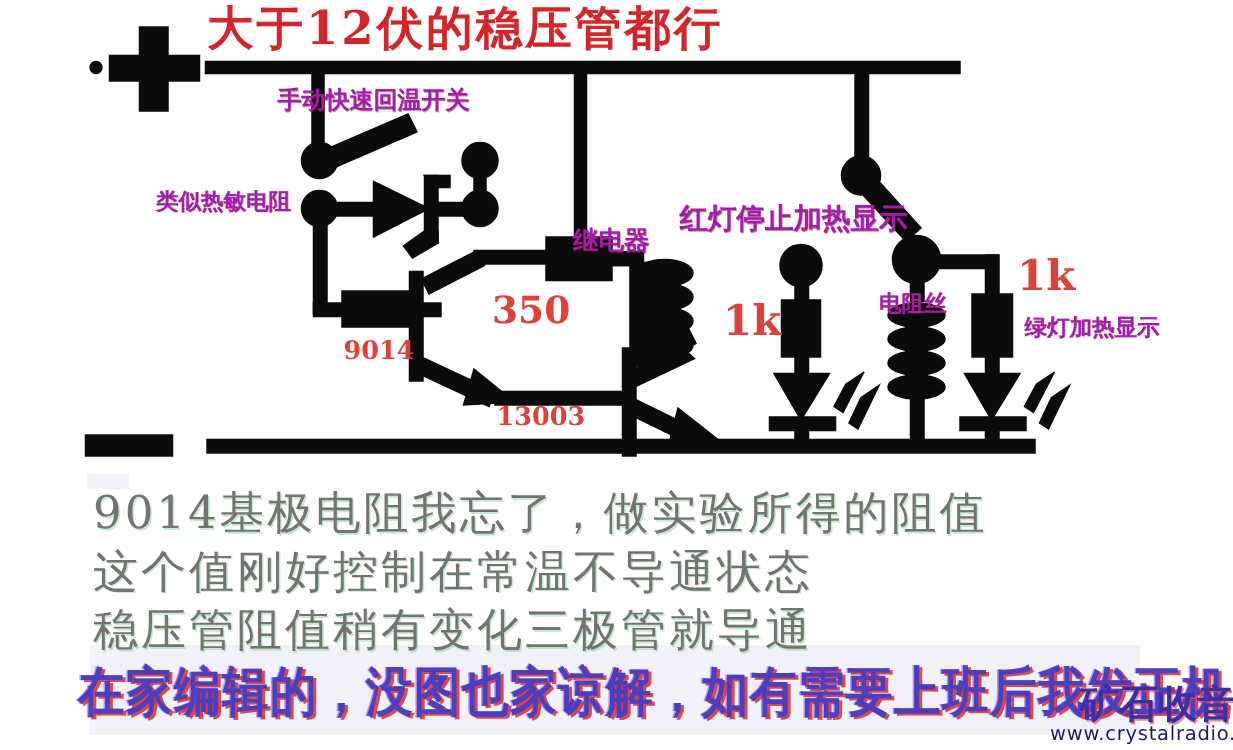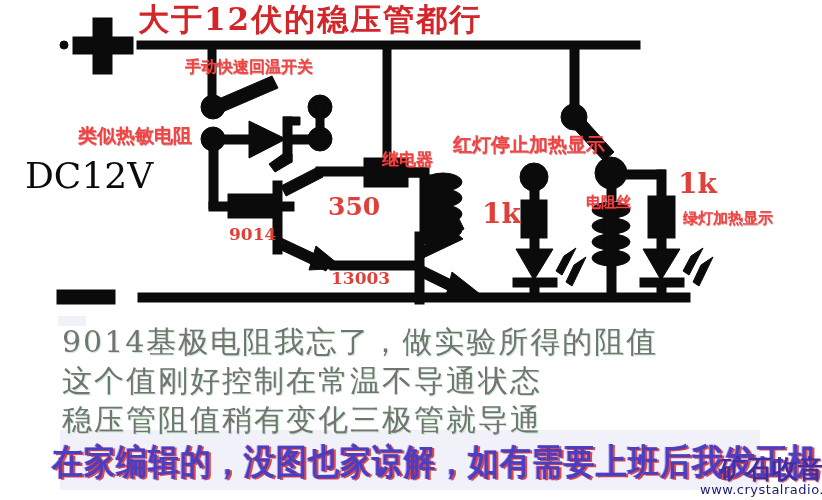--- a/index.html
+++ b/index.html
@@ -26,22 +26,22 @@
     height: 500px;
   }
   .lbl {
     position: absolute;
     white-space: nowrap;
     font-weight: bold;
     line-height: 1;
     letter-spacing: 0px;
   }
   .lbl-red {
-    color: #ef4444;
-    font-family: Liberation Mono, monospace;
+    color: #a21caf;
+    font-family: Liberation Serif, serif;
     text-shadow: 0.5px 0.5px 0 rgba(180,0,0,0.45);
     text-align: center;
   }
   .title-red {
     color: #d4262a;
     font-family: "DejaVu Serif", serif;
     font-weight: bold;
     font-size: 31px;
     letter-spacing: 2px;
   }
@@ -225,23 +225,22 @@
       <polygon points="691,256 703,248 689,275 683,271"></polygon>
       <polygon points="701,265 713,257 699,286 693,282"></polygon>
 
     </g>
   </svg>
 
   <div class="lbl title-red" style="left:138px; top:4px;">大于12伏的稳压管都行</div>
 
   <div class="lbl lbl-red" style="left:185px; top:60px; font-size:16px;">手动快速回温开关</div>
 
-  <div class="lbl lbl-red" style="left:78px; top:128px; font-size:19px;">类似热敏电阻</div>
-
-  <div class="lbl lbl-black" style="left:25px; top:158px; font-size:36px; font-weight:normal;">DC12V</div>
+  <div class="lbl lbl-red" style="left:104px; top:128px; font-size:15px;">类似热敏电阻</div>
+
 
   <div class="lbl val-red" style="left:229px; top:226px; font-size:17px;">9014</div>
 
   <div class="lbl val-red" style="left:328px; top:194px; font-size:25px;">350</div>
 
   <div class="lbl lbl-red" style="left:382px; top:152px; font-size:17px;">继电器</div>
 
   <div class="lbl val-red" style="left:331px; top:270px; font-size:17px;">13003</div>
 
   <div class="lbl lbl-red" style="left:453px; top:137px; font-size:19px;">红灯停止加热显示</div>

